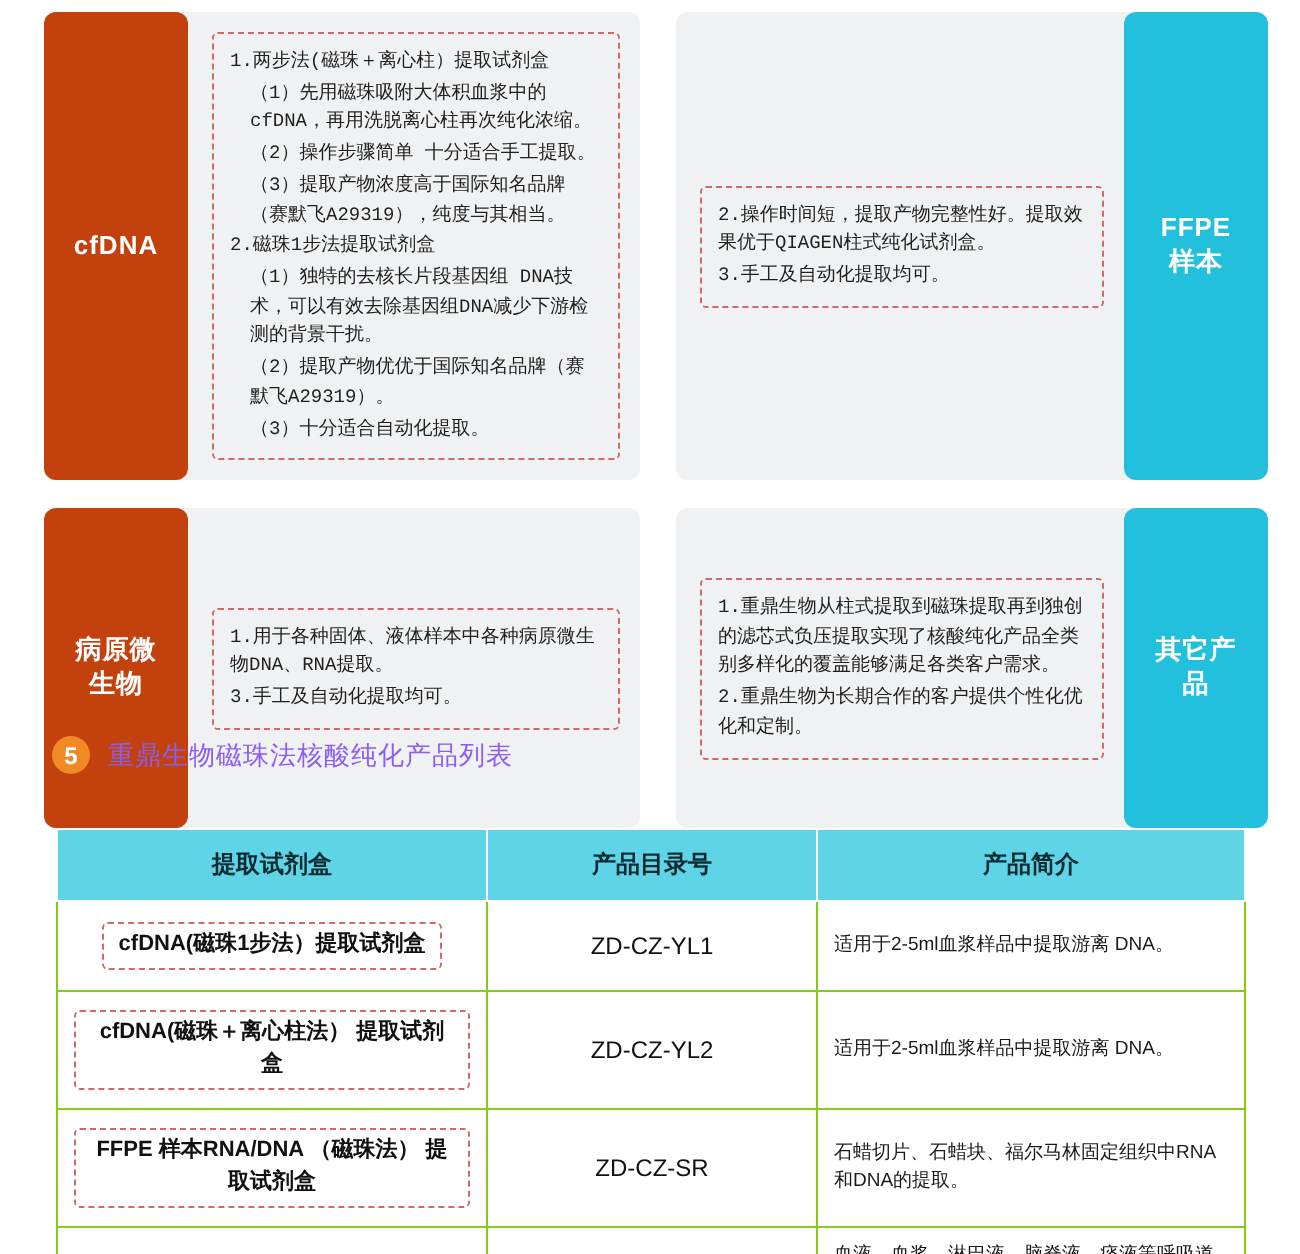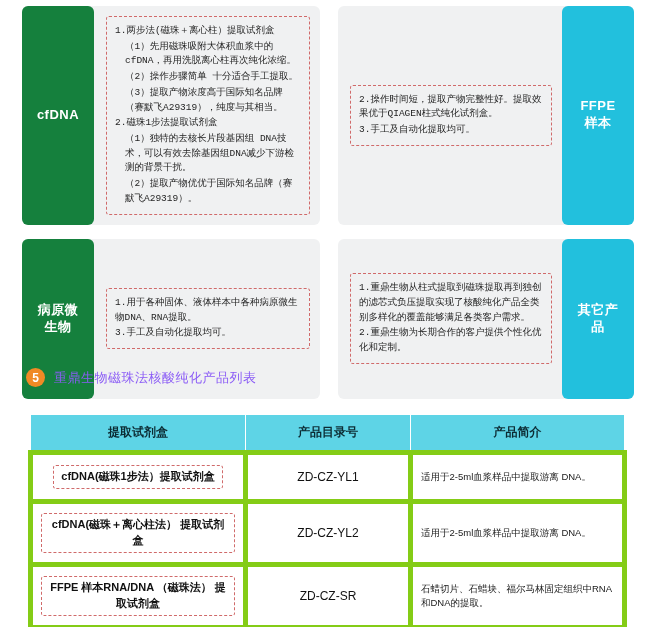--- a/index.html
+++ b/index.html
@@ -41,21 +41,21 @@
   }
   .card.right-label {
     flex-direction: row;
   }
   .card-a { width: 298px; }
   .card-b { width: 296px; }
 
   .label-box {
     width: 72px;
     flex: 0 0 72px;
-    background: #15803d;
+    background: #c2410c;
     border-radius: 6px;
     display: flex;
     align-items: center;
     justify-content: center;
     text-align: center;
     color: #ffffff;
     font-size: 13px;
     font-weight: bold;
     letter-spacing: 0.5px;
     line-height: 1.3;
@@ -142,21 +142,21 @@
   thead th {
     background: #5ed4e6;
     color: #0c2b33;
     font-size: 12px;
     font-weight: bold;
     padding: 9px 4px;
     border: 1px solid #ffffff;
     text-align: center;
   }
   tbody td {
-    border: 5px solid #84cc16;
+    border: 1px solid #84cc16;
     padding: 7px 8px;
     font-size: 10.5px;
     vertical-align: middle;
     background: #ffffff;
   }
   .col-name { width: 215px; }
   .col-cat  { width: 165px; }
   .col-desc { width: 214px; }
 
   td.c-name {
@@ -198,20 +198,21 @@
       <div class="label-box">cfDNA</div>
       <div class="card-body">
         <div class="dashed">
           <p>1.两步法(磁珠＋离心柱）提取试剂盒</p>
           <p class="indent">（1）先用磁珠吸附大体积血浆中的cfDNA，再用洗脱离心柱再次纯化浓缩。</p>
           <p class="indent">（2）操作步骤简单 十分适合手工提取。</p>
           <p class="indent">（3）提取产物浓度高于国际知名品牌（赛默飞A29319），纯度与其相当。</p>
           <p>2.磁珠1步法提取试剂盒</p>
           <p class="indent">（1）独特的去核长片段基因组 DNA技术，可以有效去除基因组DNA减少下游检测的背景干扰。</p>
           <p class="indent">（2）提取产物优优于国际知名品牌（赛默飞A29319）。</p>
+          <p class="indent">（3）十分适合自动化提取。</p>
         </div>
       </div>
     </div>
 
     <div class="card card-b right-label">
       <div class="card-body">
         <div class="dashed">
           <p>2.操作时间短，提取产物完整性好。提取效果优于QIAGEN柱式纯化试剂盒。</p>
           <p>3.手工及自动化提取均可。</p>
         </div>

